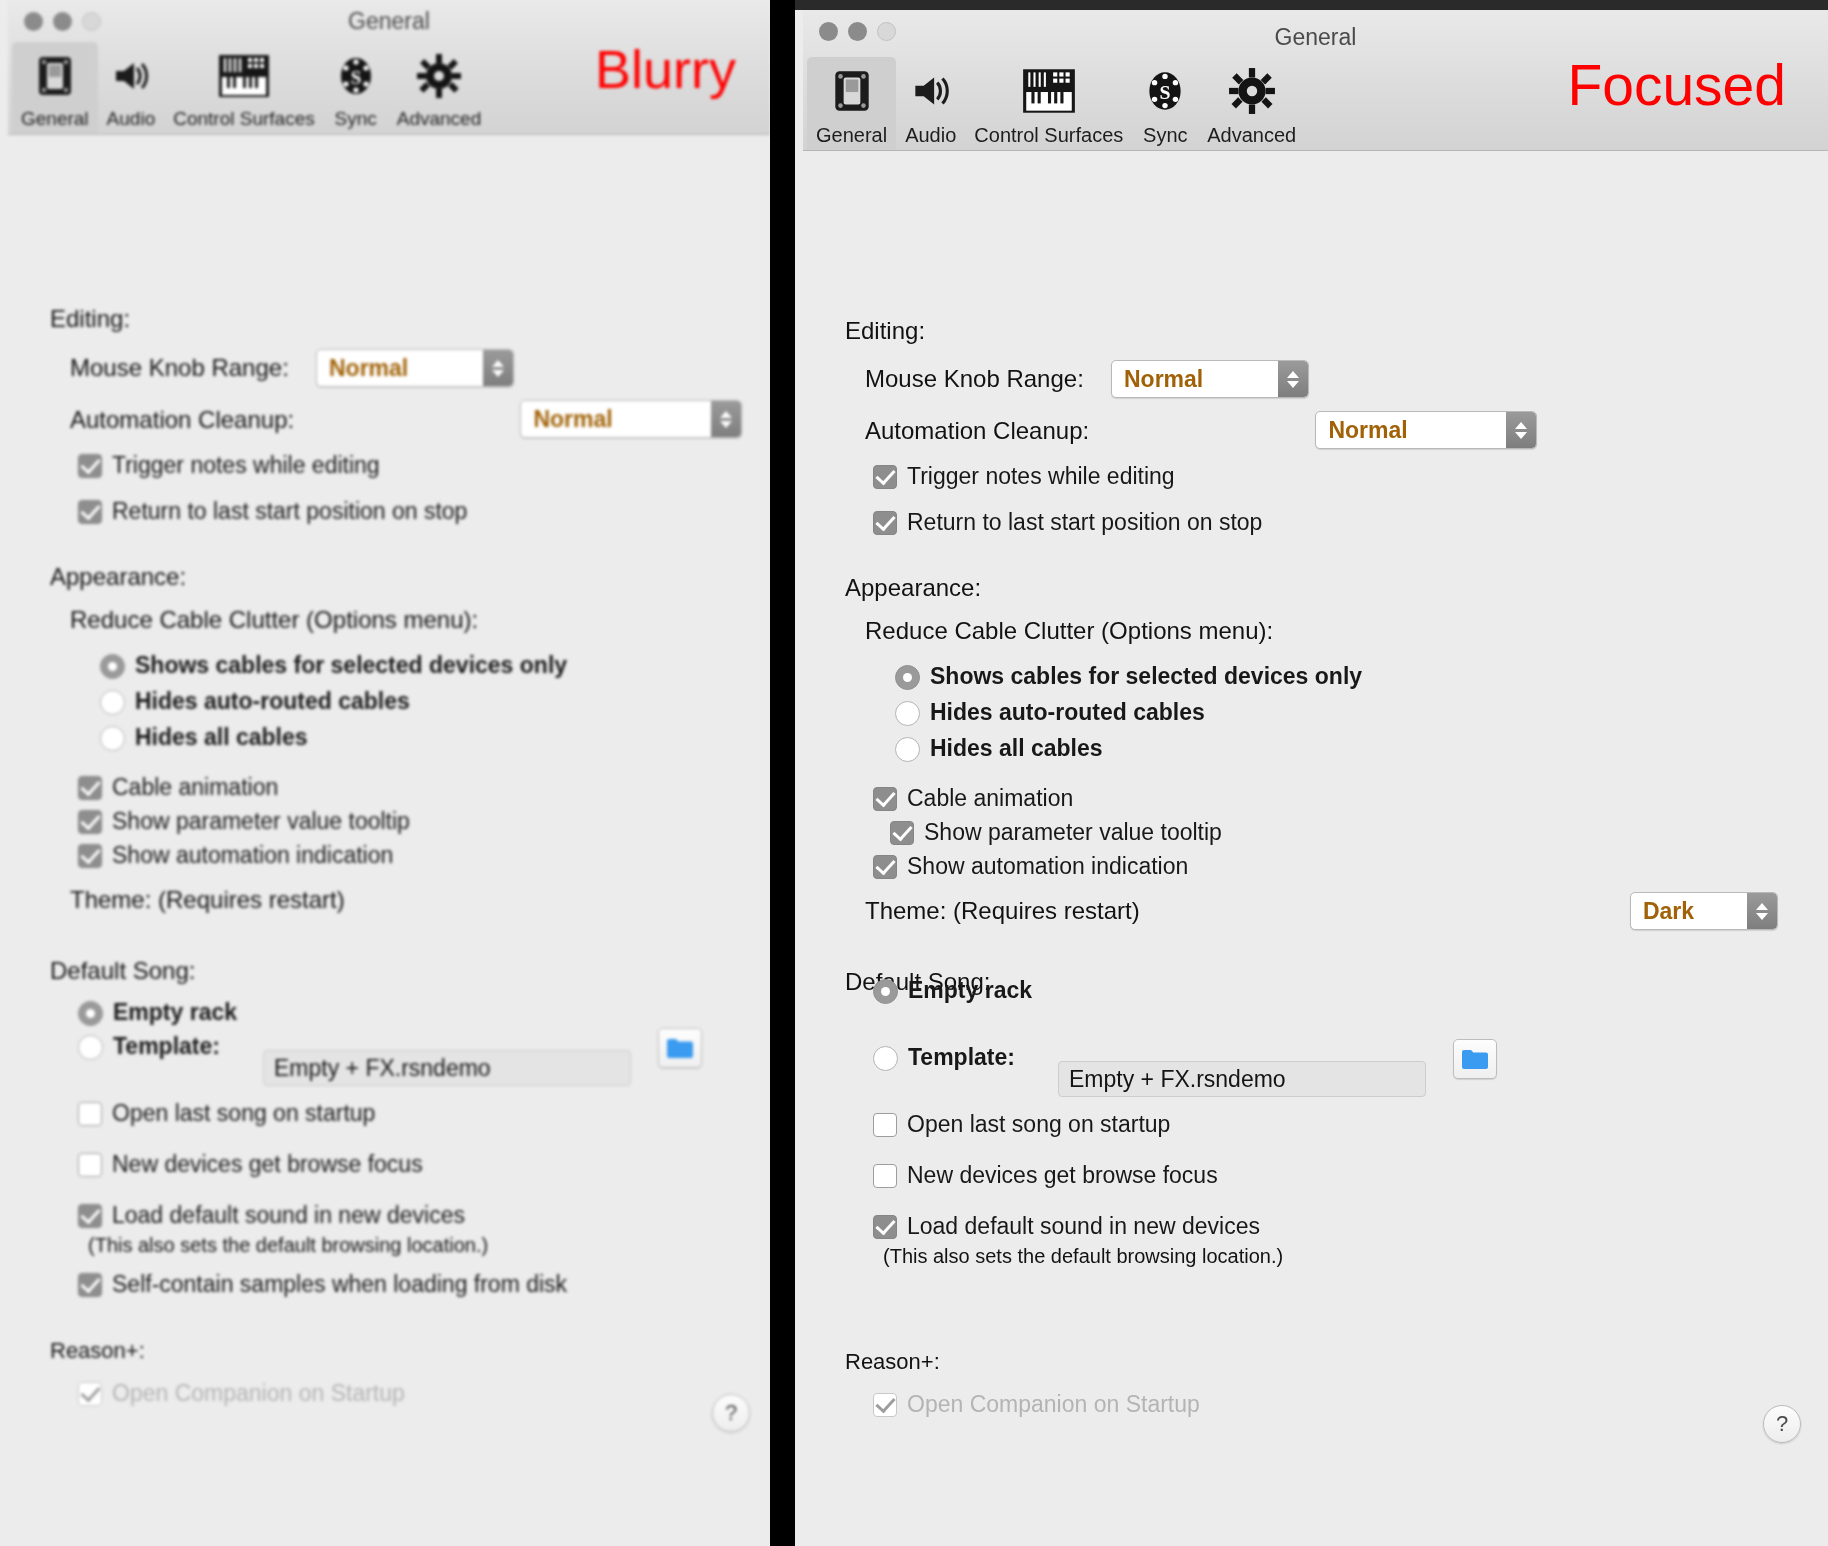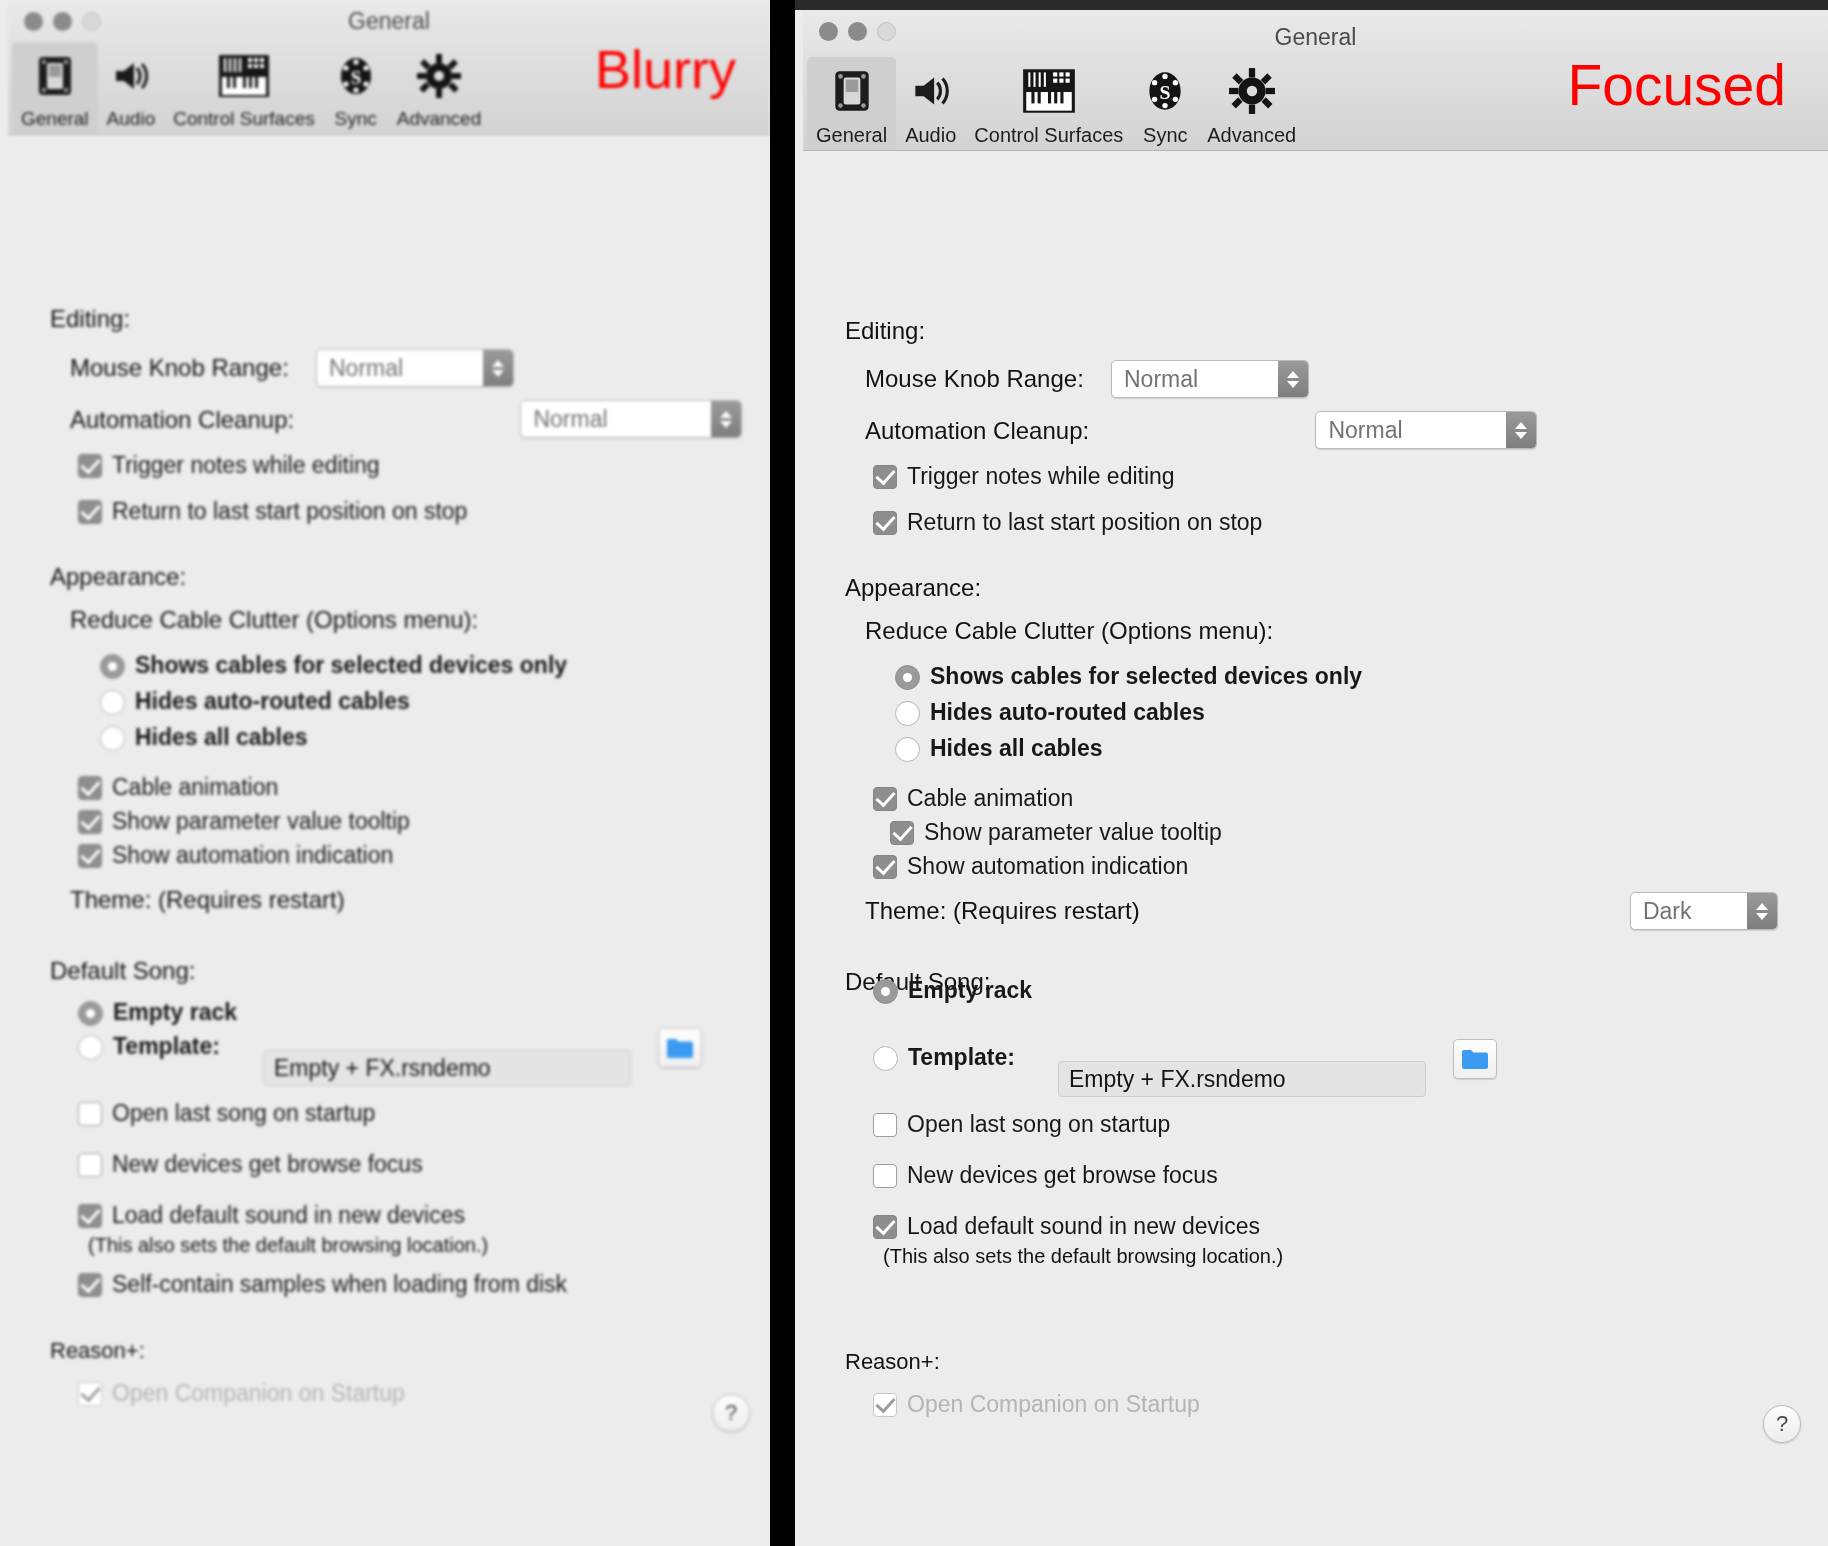--- a/index.html
+++ b/index.html
@@ -79,21 +79,21 @@
 
   .abs { position:absolute; }
 
   
   .popup {
     display:inline-flex; align-items:center;
     background:#fff; border:1px solid #b9b9b9; border-radius:5px;
     height:38px; position:relative; overflow:hidden;
     box-shadow:0 1px 1px rgba(0,0,0,.12);
   }
-  .popup .val { padding:0 10px 0 12px; font-size:23px; color:#737373; white-space:nowrap; }
+  .popup .val { padding:0 10px 0 12px; font-size:23px; color:#a16207; white-space:nowrap;font-weight:bold; }
   .popup .stepper {
     position:absolute; right:0; top:0; bottom:0; width:30px;
     background:linear-gradient(to bottom,#9a9a9a,#7e7e7e);
     display:flex; flex-direction:column; align-items:center; justify-content:center; gap:3px;
     border-radius:0 4px 4px 0;
   }
   .popup .stepper span { display:block; width:0;height:0; }
   .popup .stepper .up   { border-left:6px solid transparent; border-right:6px solid transparent; border-bottom:7px solid #fff; }
   .popup .stepper .down { border-left:6px solid transparent; border-right:6px solid transparent; border-top:7px solid #fff; }
 

